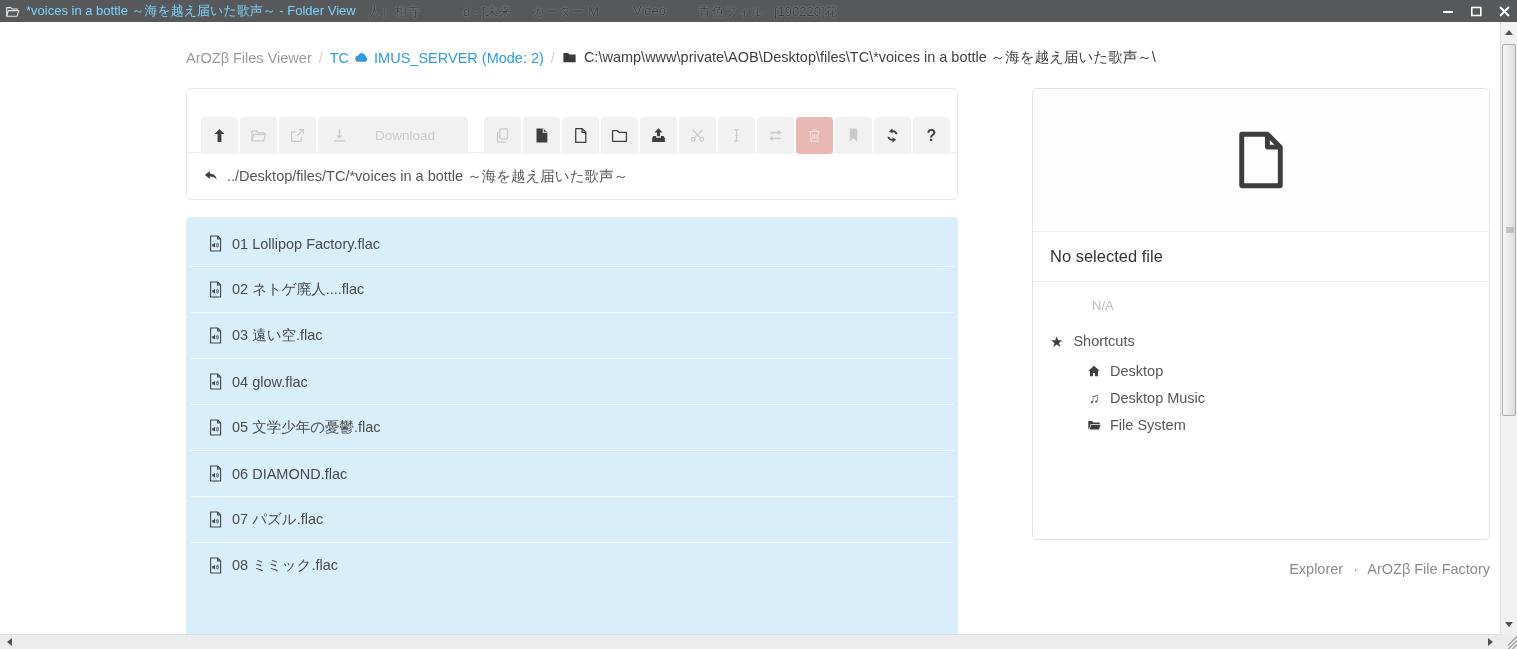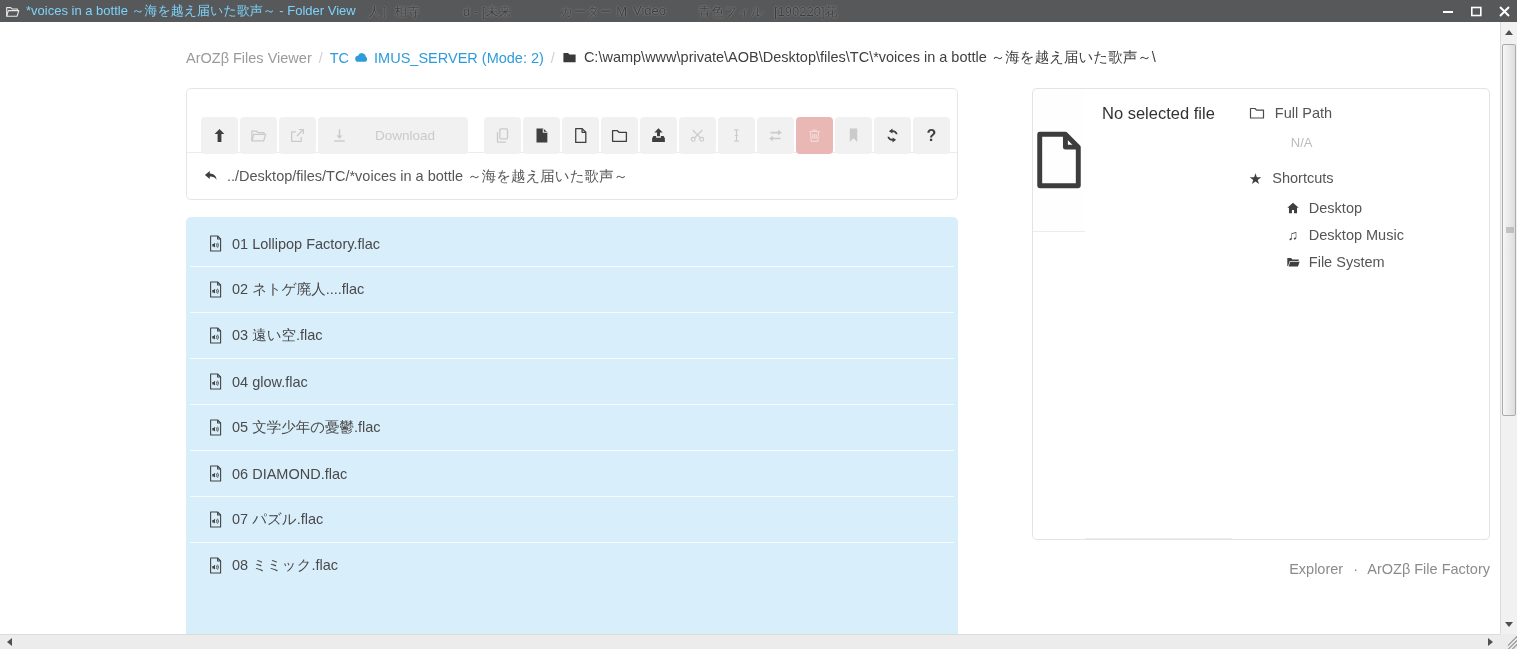--- a/index.html
+++ b/index.html
@@ -14,21 +14,21 @@
     color:#f1f1f1;font-size:13px;display:flex;align-items:center;z-index:50;
   }
   .titlebar .app-icon{width:16px;height:14px;margin:0 6px 0 4px;color:#e8e8e8;flex:0 0 auto;}
   .titlebar .ttl{white-space:nowrap;color:#7dd3fc;}
   .ghosts{position:absolute;left:0;top:2px;width:100%;height:20px;pointer-events:none;}
   .ghost{
     position:absolute;top:1px;color:#3c3c3c;font-size:13px;white-space:nowrap;
     text-shadow:0 0 2px #8f8f8f, 0 0 1px #9f9f9f;opacity:.9;
   }
   .ghost:nth-child(1){left:368px}.ghost:nth-child(2){left:463px}
-  .ghost:nth-child(3){left:560px}.ghost:nth-child(4){left:633px}
+  .ghost:nth-child(3){left:532px}.ghost:nth-child(4){left:633px}
   .ghost:nth-child(5){left:698px}.ghost:nth-child(6){left:774px}
   .win-controls{position:absolute;right:6px;top:0;height:22px;display:flex;align-items:center;gap:14px;}
   .wc{width:14px;height:12px;display:flex;align-items:center;justify-content:center;color:#fff;cursor:pointer;}
   .wc svg{width:11px;height:11px}
   
   .breadcrumb{
     position:absolute;left:186px;top:48px;font-size:14.5px;color:#9a9a9a;
     display:flex;align-items:center;white-space:nowrap;
   }
   .breadcrumb .sep{margin:0 7px;color:#cfcfcf;}
@@ -70,21 +70,21 @@
     height:45px;display:flex;align-items:center;padding:0 18px;
     color:#4a4a4a;font-size:14.5px;cursor:pointer;
   }
   .file-row + .file-row{border-top:1px solid rgba(255,255,255,.75);}
   .file-row .ic{margin-right:9px;color:#444;}
   .file-row .ic svg{width:15px;height:17px;}
   
   .details-card{
     position:absolute;left:1032px;top:88px;width:458px;height:452px;
     background:#fff;border:1px solid #e3e3e3;border-radius:5px;box-sizing:border-box;
-    display:flex;flex-direction:row;
+    display:flex;flex-direction:column;
   }
   .preview-area{height:142px;display:flex;align-items:center;justify-content:center;
     border-bottom:1px solid #ececec;background:#fefefe;border-radius:5px 5px 0 0;}
   .preview-area .ic{color:#3d3d3d;}
   .preview-area svg{width:52px;height:60px;}
   .no-sel{padding:15px 17px;font-size:16.5px;color:#333;border-bottom:1px solid #ececec;}
   .props{padding:16px 17px;font-size:14.5px;color:#555;flex:1;}
   .prop-head{display:flex;align-items:center;margin-bottom:14px;}
   .prop-head .ic{margin-right:10px;color:#4a4a4a;}
   .prop-head .ic svg{width:16px;height:16px;}
@@ -427,28 +427,20 @@
   <div class="preview-area">
     <span class="ic">
         <svg viewBox="0 0 24 28">
           <path d="M3 2h12l6 6v18H3z" fill="none" stroke="currentColor" stroke-width="2.3" stroke-linejoin="round"></path>
           <path d="M15 2v6h6" fill="none" stroke="currentColor" stroke-width="2.3" stroke-linejoin="round"></path>
         </svg>
       </span>
   </div>
   <div class="no-sel">No selected file</div>
   <div class="props">
-    <div class="prop-head">
-      <span class="ic">
-          <svg viewBox="0 0 16 16" fill="none" stroke="currentColor" stroke-width="1.2" stroke-linejoin="round">
-            <path d="M1.5 13V3.5h4.5l1.5 1.6h7V13z"></path>
-          </svg>
-        </span>
-      <span>Full Path</span>
-    </div>
     <div class="prop-value">N/A</div>
     <div class="prop-head">
       <span class="ic">
           <span class="uni">★</span>
         </span>
       <span>Shortcuts</span>
     </div>
     <div class="shortcut-list" id="shortcuts">
         <div class="shortcut-item">
           <span class="ic">

